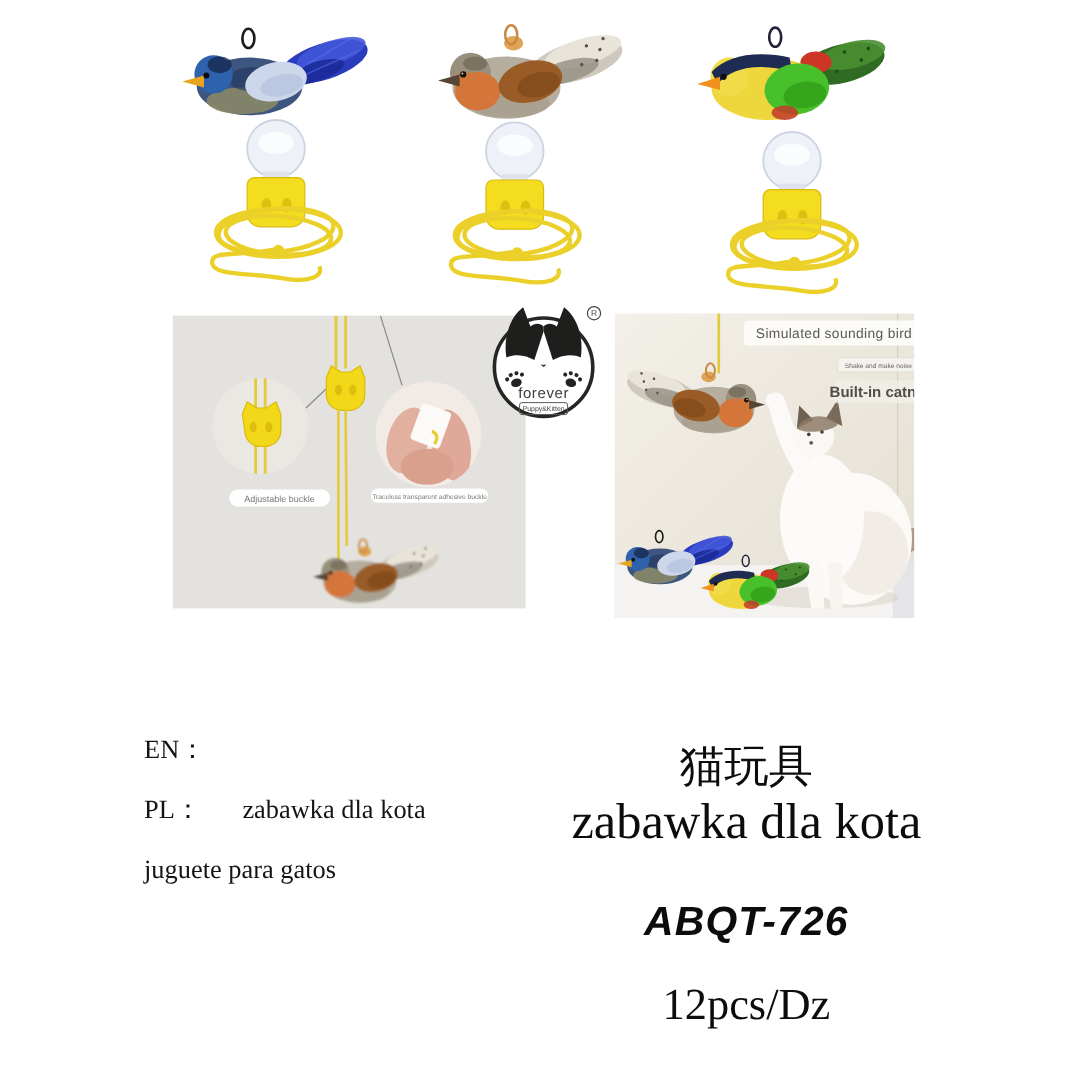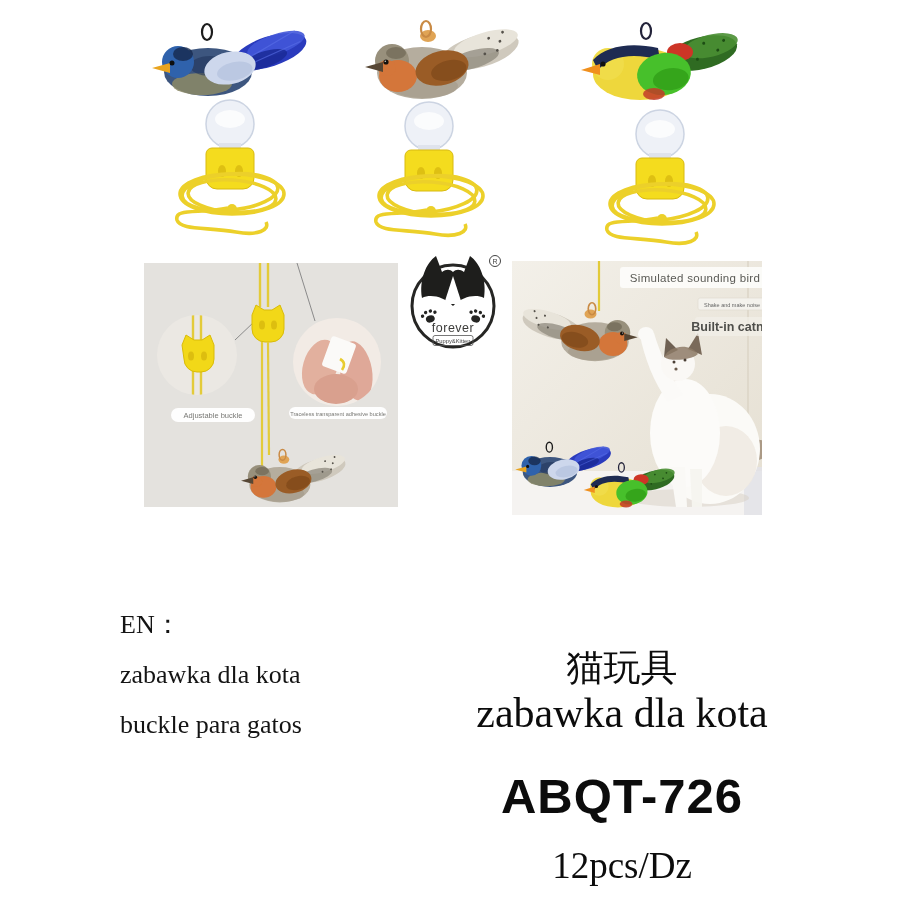--- a/index.html
+++ b/index.html
@@ -2,29 +2,29 @@
 <html><head>
 <meta charset="utf-8">
 <style>
   html,body{margin:0;padding:0;background:#ffffff;}
   .sheet{position:relative;width:900px;height:900px;background:#fff;overflow:hidden;
          font-family:"Liberation Sans",sans-serif;}
   .abs{position:absolute;}
   .photo{position:absolute;overflow:hidden;text-align:center;}
   svg text{font-family:"Liberation Sans",sans-serif;}
   .tr-block{position:absolute;left:120px;top:600px;width:360px;color:#141414;
-            font-family:"Liberation Serif",serif;font-size:26px;}
+            font-family:"Liberation Serif",serif;font-size:22px;}
   .tr-row{height:50px;line-height:50px;display:flex;}
   .tr-lang{width:82px;flex:0 0 auto;}
   .tr-text{flex:1;}
   .info{position:absolute;left:455px;top:618px;width:334px;text-align:center;color:#0c0c0c;}
-  .info .zh{font-family:"Liberation Serif",serif;font-size:37px;line-height:44px;margin-top:28px;}
+  .info .zh{font-family:"Liberation Serif",serif;font-size:37px;line-height:44px;}
   .info .pl{font-family:"Liberation Serif",serif;font-size:42px;line-height:46px;white-space:nowrap;}
-  .info .sku{font-family:"Liberation Sans",sans-serif;font-weight:bold;font-size:49px;
-             line-height:44px;margin-top:38px;letter-spacing:1px;}
+  .info .sku{font-family:"Liberation Sans",sans-serif;font-weight:bold;font-size:34px;
+             line-height:44px;margin-top:38px;letter-spacing:1px;font-style:italic;}
   .info .pcs{font-family:"Liberation Serif",serif;font-size:37px;line-height:44px;margin-top:26px;}
 </style>
 </head>
 <body>
 
 <div class="sheet">
 
   <svg width="0" height="0" style="position:absolute" aria-hidden="true">
     <defs>
       <filter id="blurf">
@@ -134,21 +134,21 @@
   <svg class="abs" style="left:158px;top:96px" width="150" height="140" viewBox="0 0 150 140">
       <use href="#suction-set"></use>
     </svg>
   <svg class="abs" style="left:357px;top:98px" width="150" height="140" viewBox="0 0 150 140">
       <use href="#suction-set"></use>
     </svg>
   <svg class="abs" style="left:588px;top:106px" width="150" height="140" viewBox="0 0 150 140">
       <use href="#suction-set"></use>
     </svg>
 
-  <div class="photo" style="left:144px;top:263px;width:254px;height:244px;background:#e4e2de">
+  <div class="photo" style="left:144px;top:263px;width:294px;height:244px;background:#e4e2de">
     <svg width="254" height="244" viewBox="0 0 254 244">
 
       <line x1="116" y1="0" x2="116" y2="44" stroke="#e3cb3a" stroke-width="2.4"></line>
       <line x1="124" y1="0" x2="124" y2="44" stroke="#e3cb3a" stroke-width="2.4"></line>
 
       <line x1="153" y1="0" x2="171" y2="58" stroke="#8a8a8a" stroke-width="1"></line>
       <line x1="91" y1="77" x2="111" y2="58" stroke="#8a8a8a" stroke-width="1"></line>
 
       <path d="M108,52 L112,42 L120,47 H128 L136,42 L140,52 V66 a13,13 0 0 1 -13,13 h-6 a13,13 0 0 1 -13,-13 Z" fill="#f2d818" stroke="#d9bb08" stroke-width="1"></path>
       <ellipse cx="118" cy="62" rx="3" ry="4.5" fill="#cfae0a" opacity=".6"></ellipse>
@@ -280,24 +280,25 @@
       <rect x="183" y="56" width="76" height="19" rx="3" fill="#f2efe8" opacity=".75"></rect>
       <text x="221" y="70" font-size="12.5" font-weight="bold" fill="#4e4e4a" text-anchor="middle">Built-in catnip</text>
     </svg>
   </div>
 
   <div class="tr-block">
     <div class="tr-row">
       <span class="tr-lang">EN：</span>
     </div>
     <div class="tr-row">
+      <span class="tr-lang">PL：</span>
       <span class="tr-text">zabawka dla kota</span>
     </div>
     <div class="tr-row">
-      <span class="tr-text">buckle para gatos</span>
+      <span class="tr-text">juguete para gatos</span>
     </div>
   </div>
 
   <div class="info">
     <div class="zh">猫玩具</div>
     <div class="pl">zabawka dla kota</div>
     <div class="sku">ABQT-726</div>
     <div class="pcs">12pcs/Dz</div>
   </div>
 

